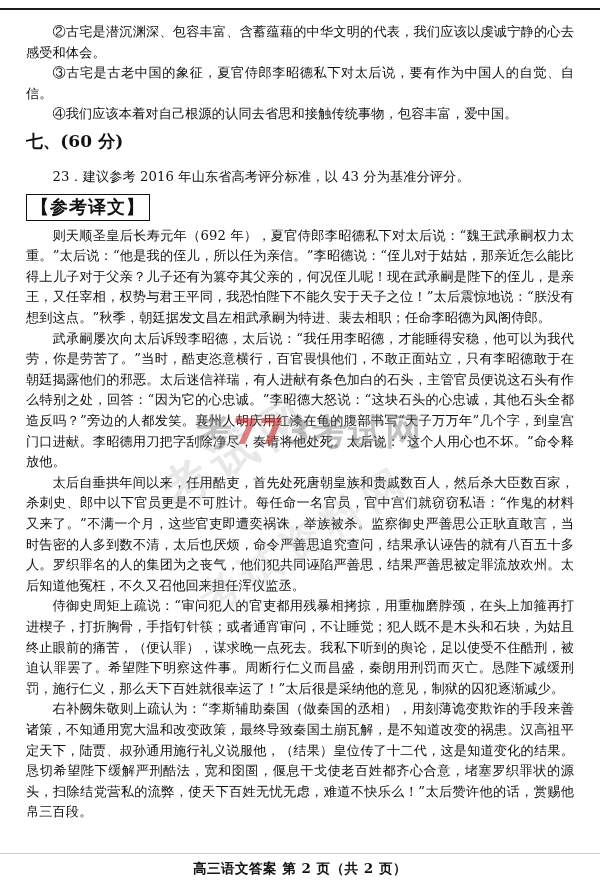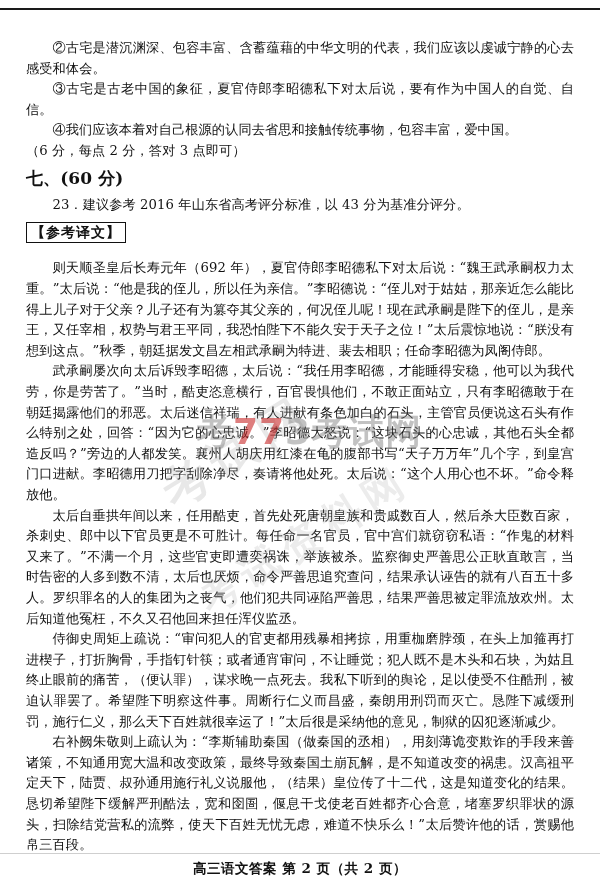--- a/index.html
+++ b/index.html
@@ -13,21 +13,21 @@
     font-family: "DejaVu Serif", "Liberation Serif", serif;
     color: #111111;
     overflow: hidden;
     position: relative;
   }
   .page {
     position: relative;
     width: 600px;
     height: 894px;
     box-sizing: border-box;
-    padding: 38px 26px 0 26px;
+    padding: 22px 26px 0 26px;
   }
   .rule-top {
     position: absolute;
     left: 0;
     top: 8px;
     width: 600px;
     height: 2px;
     background: #1a1a1a;
   }
   p {
@@ -40,30 +40,30 @@
   }
   .indent2 { text-indent: 2em; }
   .noindent { text-indent: 0; }
   .section-head {
     font-size: 17px;
     font-weight: bold;
     margin-top: 3px;
   }
   .q23 {
     text-indent: 2em;
-    margin-top: 4px;
+    margin-top: 13px;
   }
   .ref-box {
     display: inline-block;
     border: 1.4px solid #111;
     padding: 1px 4px 2px 4px;
-    font-size: 14px;
+    font-size: 18px;
     font-weight: bold;
     letter-spacing: 1px;
-    margin: 6px 0 15px 0;
+    margin: 6px 0 5px 0;
     line-height: 1.2;
   }
   .body-block p {
     text-indent: 2em;
   }
   .footer {
     position: absolute;
     left: 0;
     bottom: 16px;
     width: 600px;
@@ -125,21 +125,20 @@
 <body>
 
 <div class="page">
 
   <div class="rule-top"></div>
 
   <div class="answers-block">
     <p class="indent2">②古宅是潜沉渊深、包容丰富、含蓄蕴藉的中华文明的代表，我们应该以虔诚宁静的心去感受和体会。</p>
     <p class="indent2">③古宅是古老中国的象征，夏官侍郎李昭德私下对太后说，要有作为中国人的自觉、自信。</p>
     <p class="indent2">④我们应该本着对自己根源的认同去省思和接触传统事物，包容丰富，爱中国。</p>
-    <p class="noindent">（6 分，每点 2 分，答对 3 点即可）</p>
   </div>
 
   <p class="noindent section-head">七、(60 分)</p>
   <p class="q23">23．建议参考 2016 年山东省高考评分标准，以 43 分为基准分评分。</p>
 
   <div class="ref-box">【参考译文】</div>
 
   <div class="body-block">
     <p>则天顺圣皇后长寿元年（692 年），夏官侍郎李昭德私下对太后说：“魏王武承嗣权力太重。”太后说：“他是我的侄儿，所以任为亲信。”李昭德说：“侄儿对于姑姑，那亲近怎么能比得上儿子对于父亲？儿子还有为篡夺其父亲的，何况侄儿呢！现在武承嗣是陛下的侄儿，是亲王，又任宰相，权势与君王平同，我恐怕陛下不能久安于天子之位！”太后震惊地说：“朕没有想到这点。”秋季，朝廷据发文昌左相武承嗣为特进、裴去相职；任命李昭德为凤阁侍郎。</p>
     <p>武承嗣屡次向太后诉毁李昭德，太后说：“我任用李昭德，才能睡得安稳，他可以为我代劳，你是劳苦了。”当时，酷吏恣意横行，百官畏惧他们，不敢正面站立，只有李昭德敢于在朝廷揭露他们的邪恶。太后迷信祥瑞，有人进献有条色加白的石头，主管官员便说这石头有作么特别之处，回答：“因为它的心忠诚。”李昭德大怒说：“这块石头的心忠诚，其他石头全都造反吗？”旁边的人都发笑。襄州人胡庆用红漆在龟的腹部书写“天子万万年”几个字，到皇宫门口进献。李昭德用刀把字刮除净尽，奏请将他处死。太后说：“这个人用心也不坏。”命令释放他。</p>

